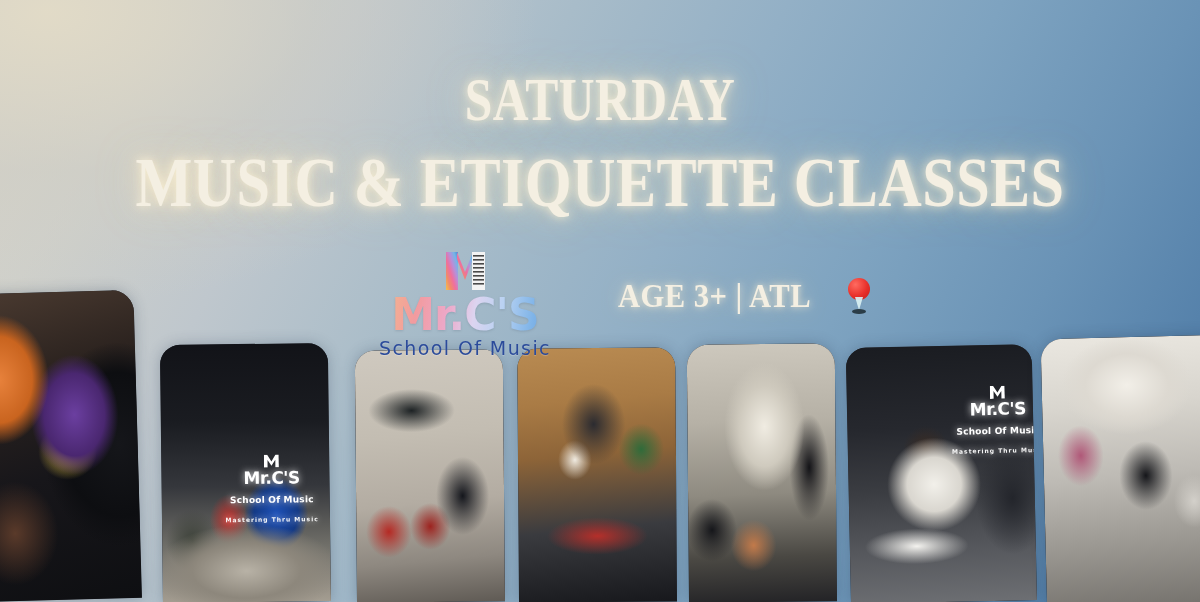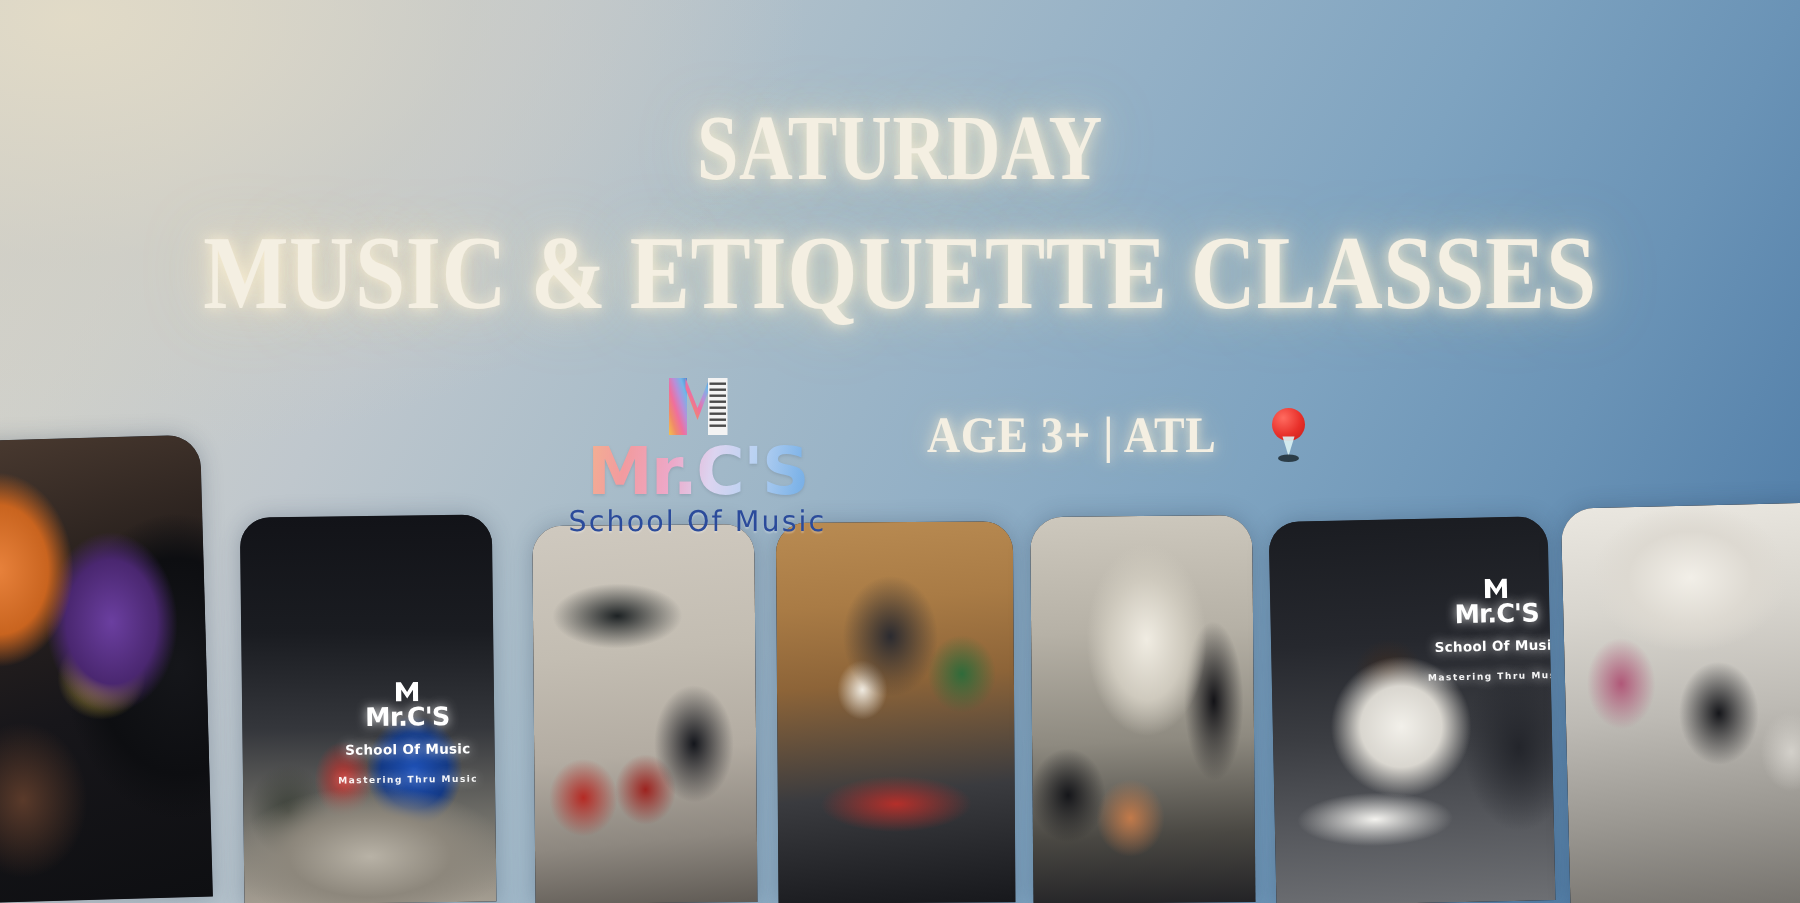--- a/index.html
+++ b/index.html
@@ -68,21 +68,21 @@
     font-family:"DejaVu Sans", sans-serif;
     font-weight:400; font-size:19px; letter-spacing:1.4px;
     color:#2b4b9b;
     margin-top:1px;
     text-shadow:0 1px 1px rgba(255,255,255,0.25);
   }
 
   
   .meta {
     position:absolute; left:618px; top:272px; width:300px; height:48px;
-    display:flex; align-items:flex-start; gap:9px;
+    display:flex; align-items:center; gap:9px;
     color:#f4efe2;
     font-family:"Liberation Serif", serif; font-weight:700;
     font-size:34px; letter-spacing:0.5px; white-space:nowrap;
     text-shadow:0 0 8px rgba(255,243,214,0.8), 0 0 22px rgba(255,233,182,0.45);
   }
   .meta .txt { transform:scaleX(0.90); transform-origin:left center; }
   .pin { position:relative; width:26px; height:36px; flex:0 0 26px; margin-left:4px; }
   .pin .head {
     position:absolute; left:2px; top:0; width:22px; height:22px; border-radius:50%;
     background:radial-gradient(circle at 34% 30%, #ff6b60 0%, #e8302a 55%, #c21d18 100%);

